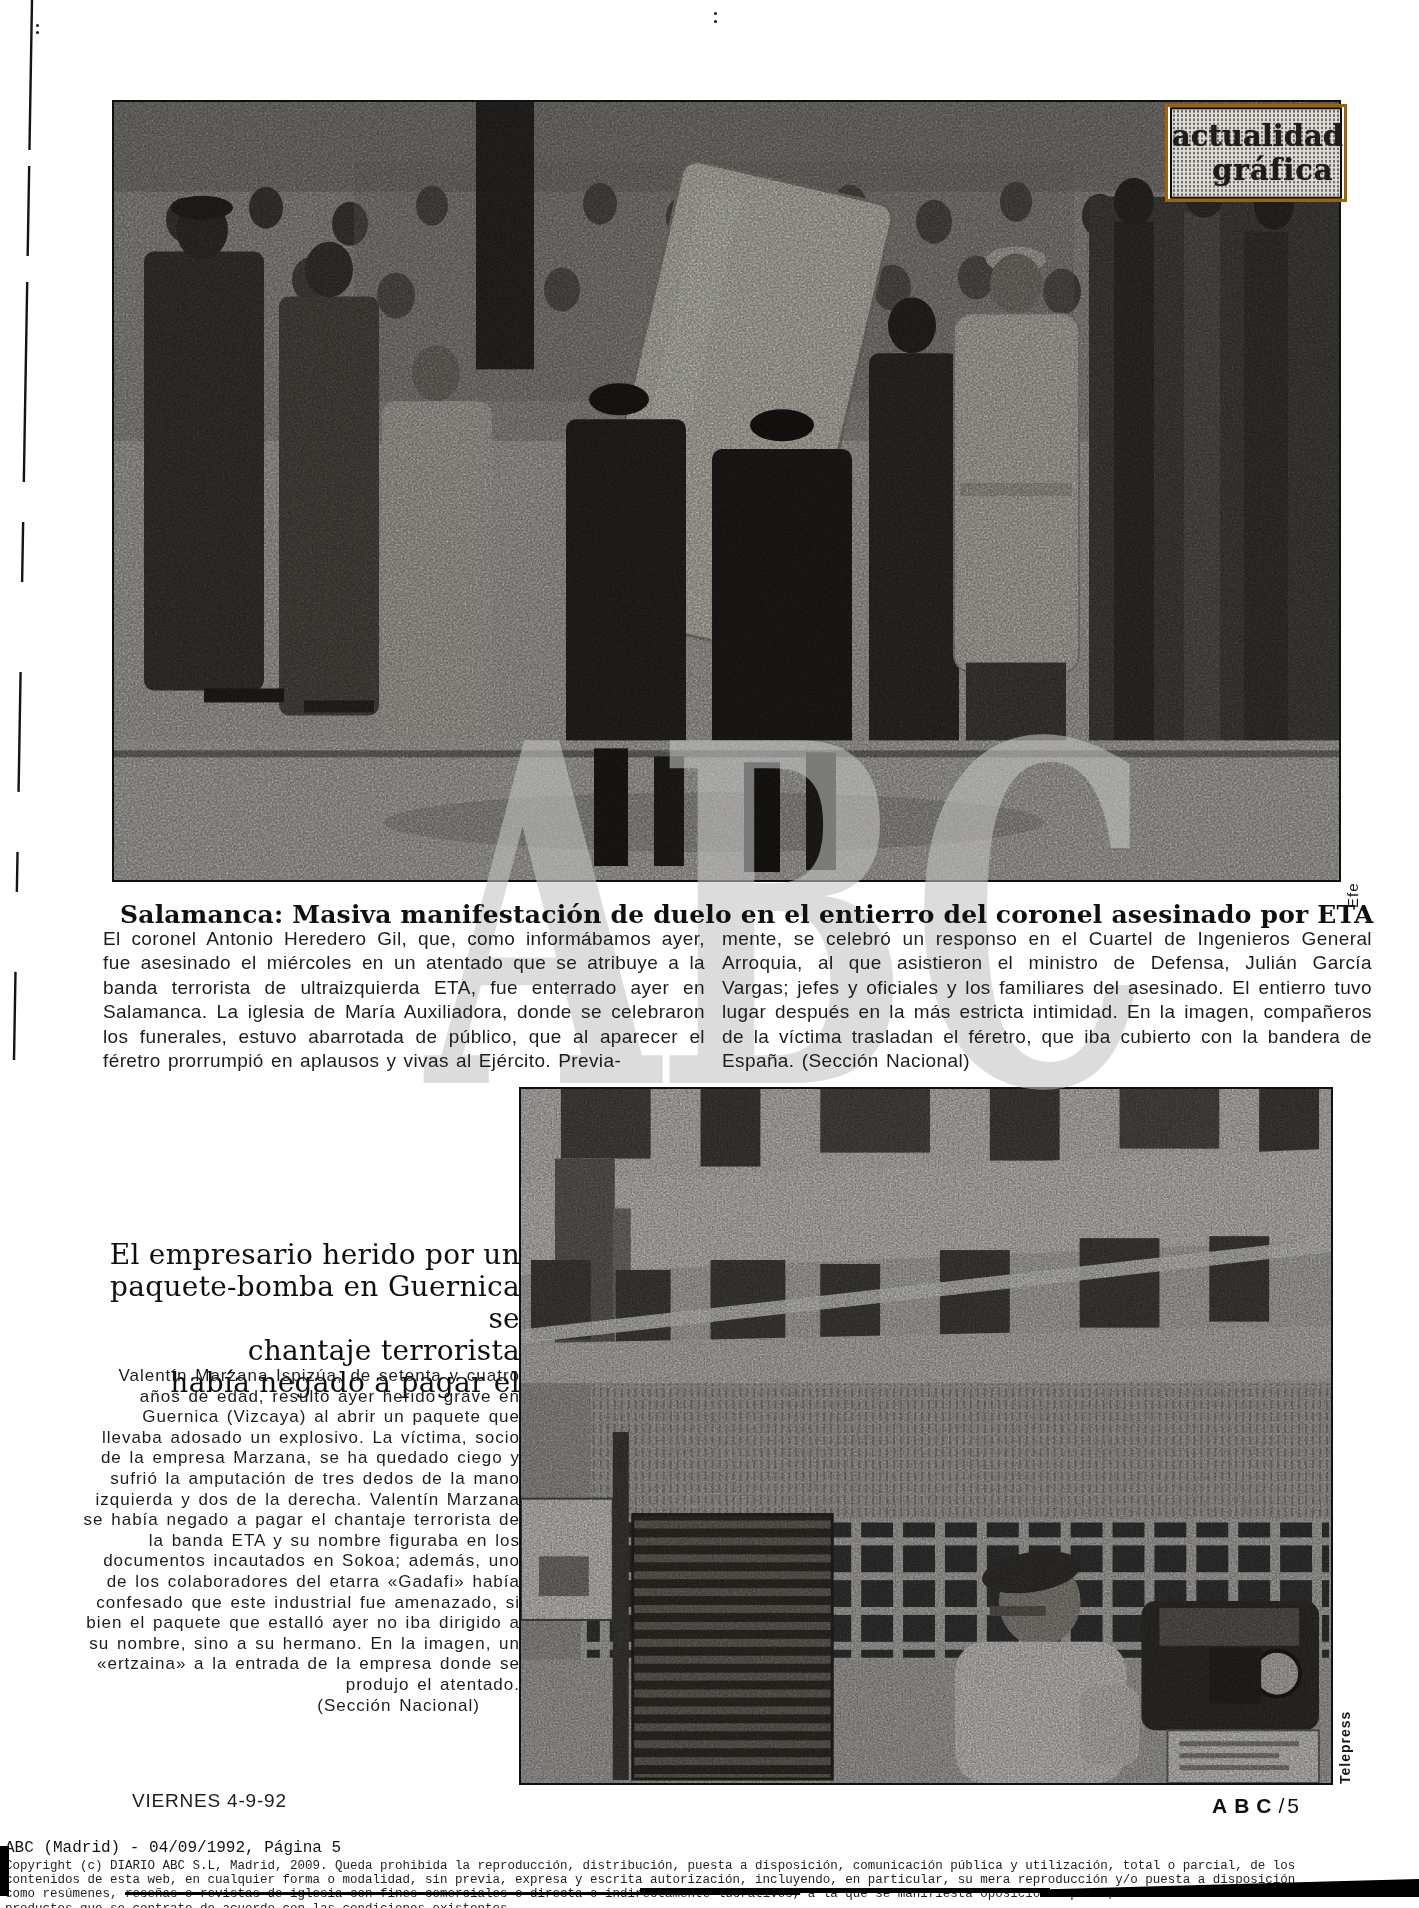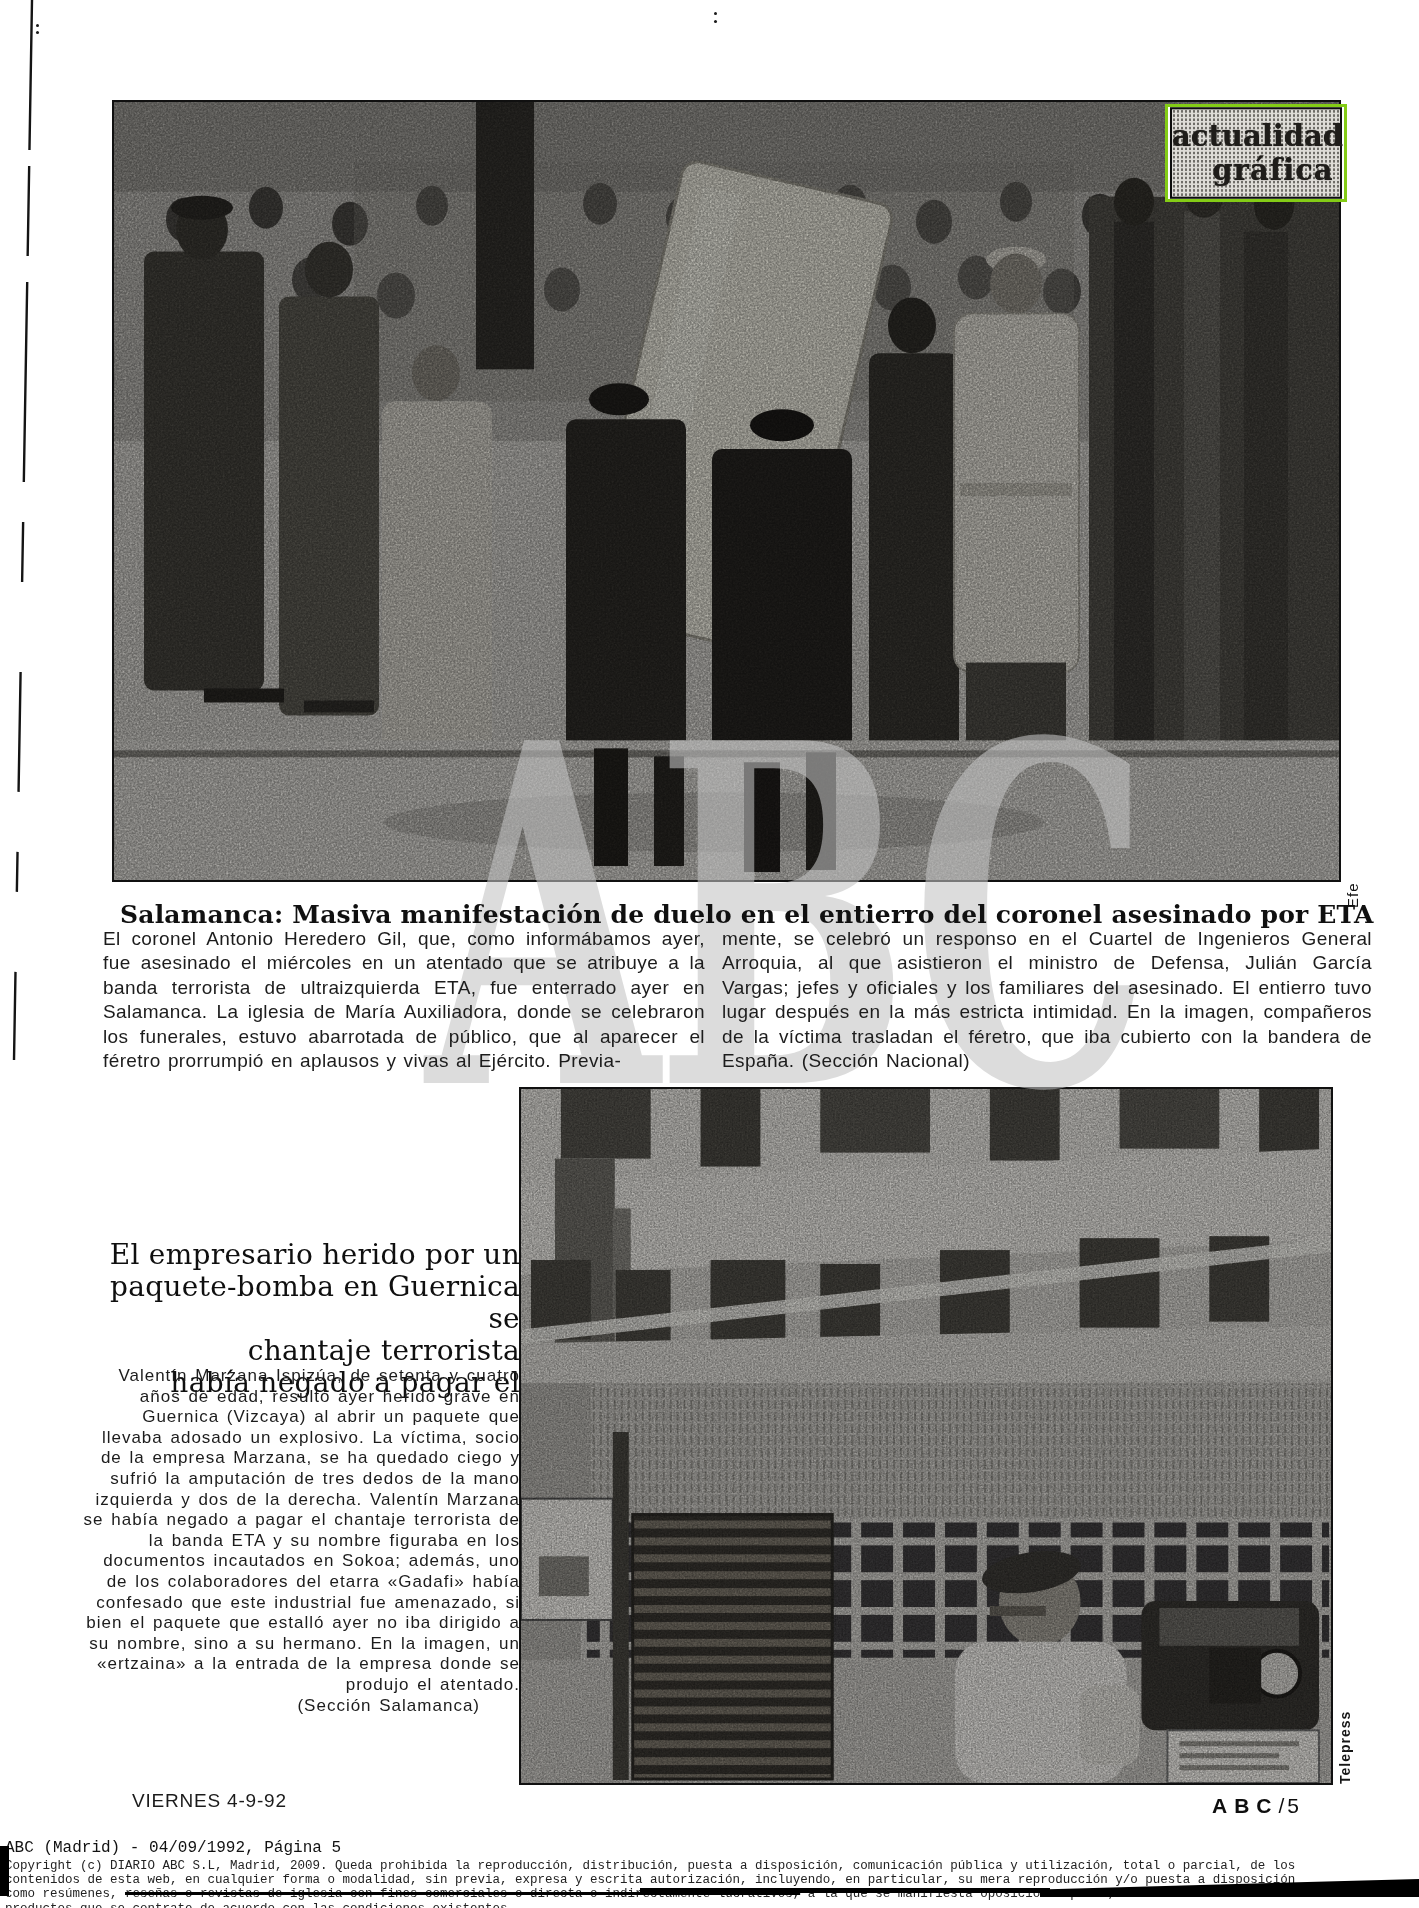--- a/index.html
+++ b/index.html
@@ -9,21 +9,21 @@
     font-family:"Liberation Sans", sans-serif; color:#161616;
   }
   
   .photo{position:absolute; border:2px solid #101010; box-sizing:border-box; background:#d3d1cc; z-index:1;}
   .photo svg{display:block; width:100%; height:100%;}
   #photo1{left:112px; top:100px; width:1229px; height:782px;}
   #photo2{left:519px; top:1087px; width:814px; height:698px;}
   
   .banner{
     position:absolute; left:1165px; top:104px; width:182px; height:98px;
-    background:#fff; border:3px solid #84cc16; box-sizing:border-box; padding:2px; z-index:3;
+    background:#fff; border:3px solid #a16207; box-sizing:border-box; padding:2px; z-index:3;
   }
   .banner-inner{
     width:100%; height:100%; box-sizing:border-box; border:2px solid #0c0c0c;
     background-color:#dedcd7;
     background-image:radial-gradient(#6f6d68 1.05px, rgba(0,0,0,0) 1.25px);
     background-size:4px 4px;
     display:flex; flex-direction:column; justify-content:center;
     font-family:"DejaVu Serif", serif; font-weight:bold; color:#1f1d1a;
     font-size:29px; line-height:33px; text-shadow:0 0 1px #3a3834;
     transform:scaleY(1.04);
@@ -206,21 +206,21 @@
   <div class="col" id="col2">mente, se celebró un responso en el Cuartel de Ingenieros General Arroquia, al que asistieron el ministro de Defensa, Julián García Vargas; jefes y oficiales y los familiares del asesinado. El entierro tuvo lugar después en la más estricta intimidad. En la imagen, compañeros de la víctima trasladan el féretro, que iba cubierto con la bandera de España. (Sección Nacional)</div>
 
   <div class="headline2">
     <div>El empresario herido por un</div>
     <div>paquete-bomba en Guernica se</div>
     <div>chantaje terrorista</div>
     <div>había negado a pagar el</div>
   </div>
   <div class="body2">
     <span>Valentín Marzana Ispizúa, de setenta y cuatro años de edad, resultó ayer herido grave en Guernica (Vizcaya) al abrir un paquete que llevaba adosado un explosivo. La víctima, socio de la empresa Marzana, se ha quedado ciego y sufrió la amputación de tres dedos de la mano izquierda y dos de la derecha. Valentín Marzana se había negado a pagar el chantaje terrorista de la banda ETA y su nombre figuraba en los documentos incautados en Sokoa; además, uno de los colaboradores del etarra «Gadafi» había confesado que este industrial fue amenazado, si bien el paquete que estalló ayer no iba dirigido a su nombre, sino a su hermano. En la imagen, un «ertzaina» a la entrada de la empresa donde se produjo el atentado.</span>
-    <span class="closing">(Sección Salamanca)</span>
+    <span class="closing">(Sección Nacional)</span>
   </div>
 
   <div class="photo" id="photo2">
     <svg viewBox="0 0 812 698" preserveAspectRatio="none" aria-hidden="true">
       <defs>
         <filter id="grain2" x="0" y="0" width="100%" height="100%">
           <feTurbulence type="fractalNoise" baseFrequency="0.6" numOctaves="2" seed="11" result="n"></feTurbulence>
           <feColorMatrix in="n" type="matrix" values="0 0 0 0 0  0 0 0 0 0  0 0 0 0 0  0.5 0.5 0.5 0 0"></feColorMatrix>
         </filter>
         <pattern id="blocks" width="42" height="35" patternUnits="userSpaceOnUse">

